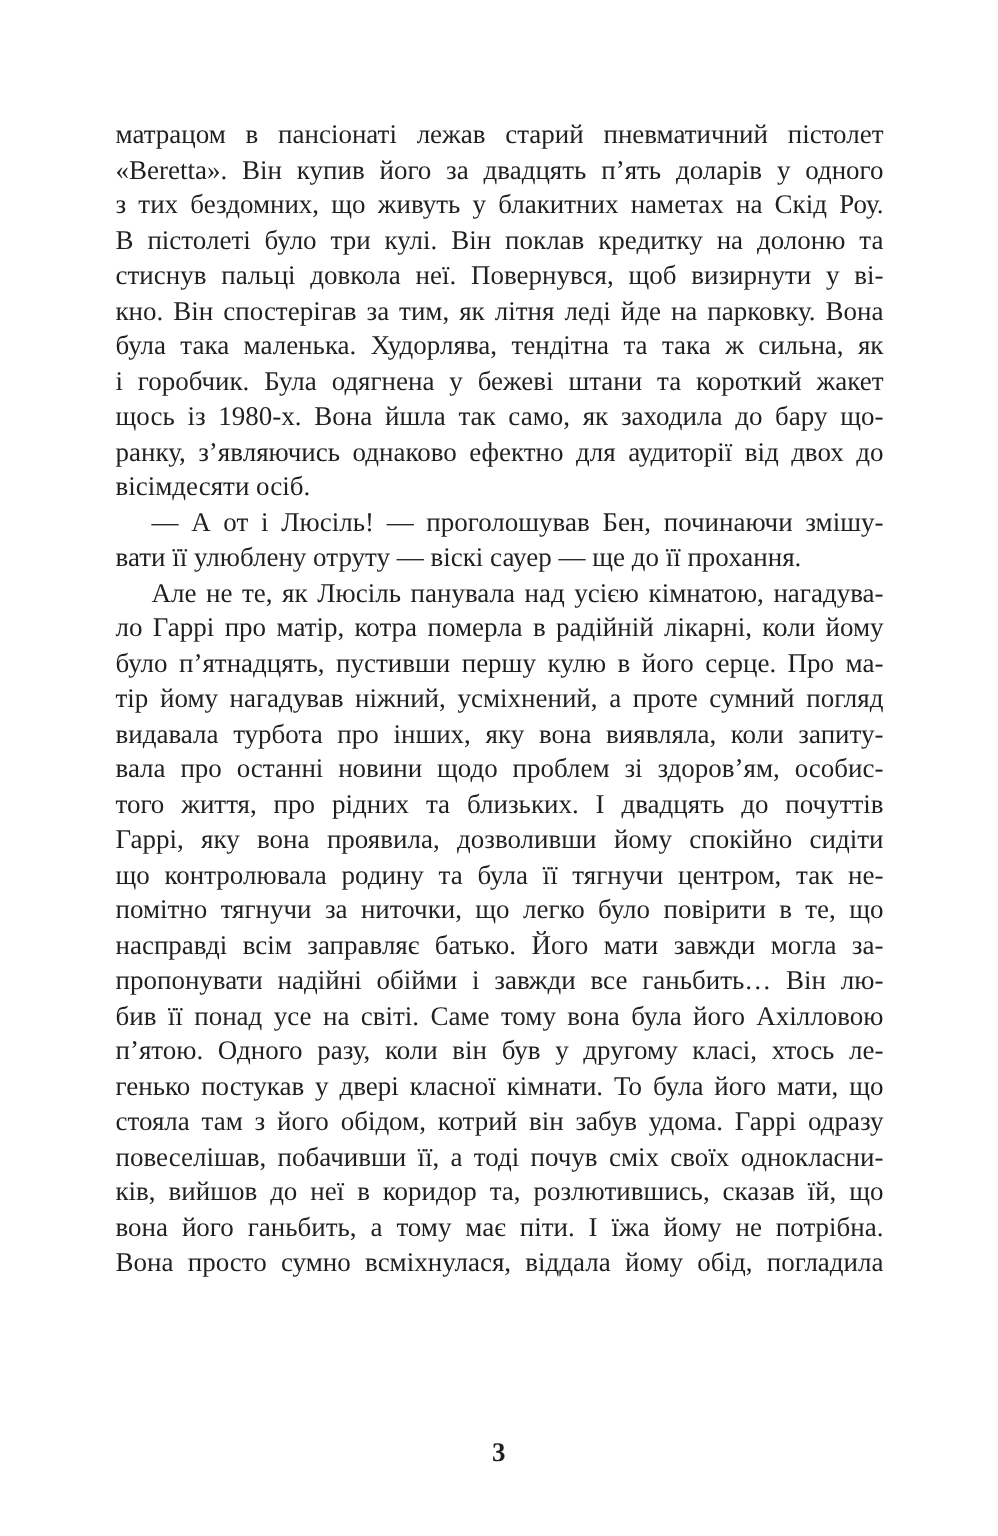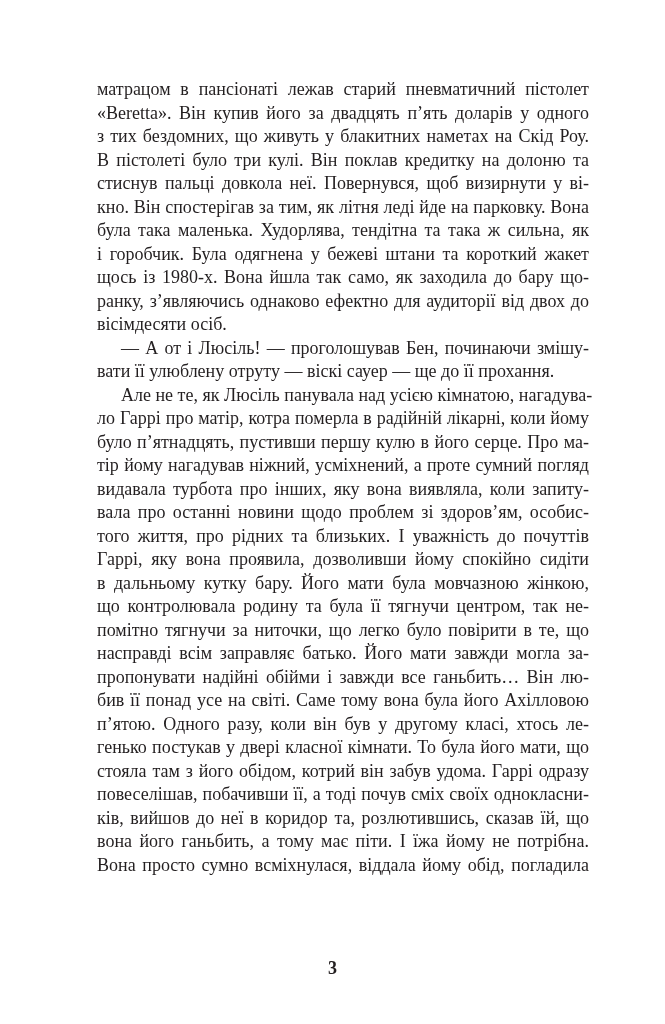--- a/index.html
+++ b/index.html
@@ -21,21 +21,20 @@
       top: 78px;
       width: 512px;
     }
     .line {
       display: block;
       height: 23.5px;
       line-height: 23.5px;
       font-size: 18px;
       white-space: nowrap;
       overflow: visible;
-      margin-left: 20px;
     }
     .line.j {
       text-align: justify;
       text-align-last: justify;
     }
     .line.l {
       text-align: left;
       font-family: Liberation Serif, serif;
     }
     .line.indent {
@@ -76,23 +75,22 @@
     <div class="line l">вати її улюблену отруту — віскі сауер — ще до її прохання.</div>
   </div>
 
   <div class="paragraph">
     <div class="line j indent">Але не те, як Люсіль панувала над усією кімнатою, нагадува-</div>
     <div class="line j">ло Гаррі про матір, котра померла в радійній лікарні, коли йому</div>
     <div class="line j">було п’ятнадцять, пустивши першу кулю в його серце. Про ма-</div>
     <div class="line j">тір йому нагадував ніжний, усміхнений, а проте сумний погляд</div>
     <div class="line j">видавала турбота про інших, яку вона виявляла, коли запиту-</div>
     <div class="line j">вала про останні новини щодо проблем зі здоров’ям, особис-</div>
-    <div class="line j">того життя, про рідних та близьких. І уважність до почуттів</div>
+    <div class="line j">того життя, про рідних та близьких. І двадцять до почуттів</div>
     <div class="line j">Гаррі, яку вона проявила, дозволивши йому спокійно сидіти</div>
-    <div class="line j">в дальньому кутку бару. Його мати була мовчазною жінкою,</div>
     <div class="line j">що контролювала родину та була її тягнучи центром, так не-</div>
     <div class="line j">помітно тягнучи за ниточки, що легко було повірити в те, що</div>
     <div class="line j">насправді всім заправляє батько. Його мати завжди могла за-</div>
     <div class="line j">пропонувати надійні обійми і завжди все ганьбить… Він лю-</div>
     <div class="line j">бив її понад усе на світі. Саме тому вона була його Ахілловою</div>
     <div class="line j">п’ятою. Одного разу, коли він був у другому класі, хтось ле-</div>
     <div class="line j">генько постукав у двері класної кімнати. То була його мати, що</div>
     <div class="line j">стояла там з його обідом, котрий він забув удома. Гаррі одразу</div>
     <div class="line j">повеселішав, побачивши її, а тоді почув сміх своїх однокласни-</div>
     <div class="line j">ків, вийшов до неї в коридор та, розлютившись, сказав їй, що</div>

